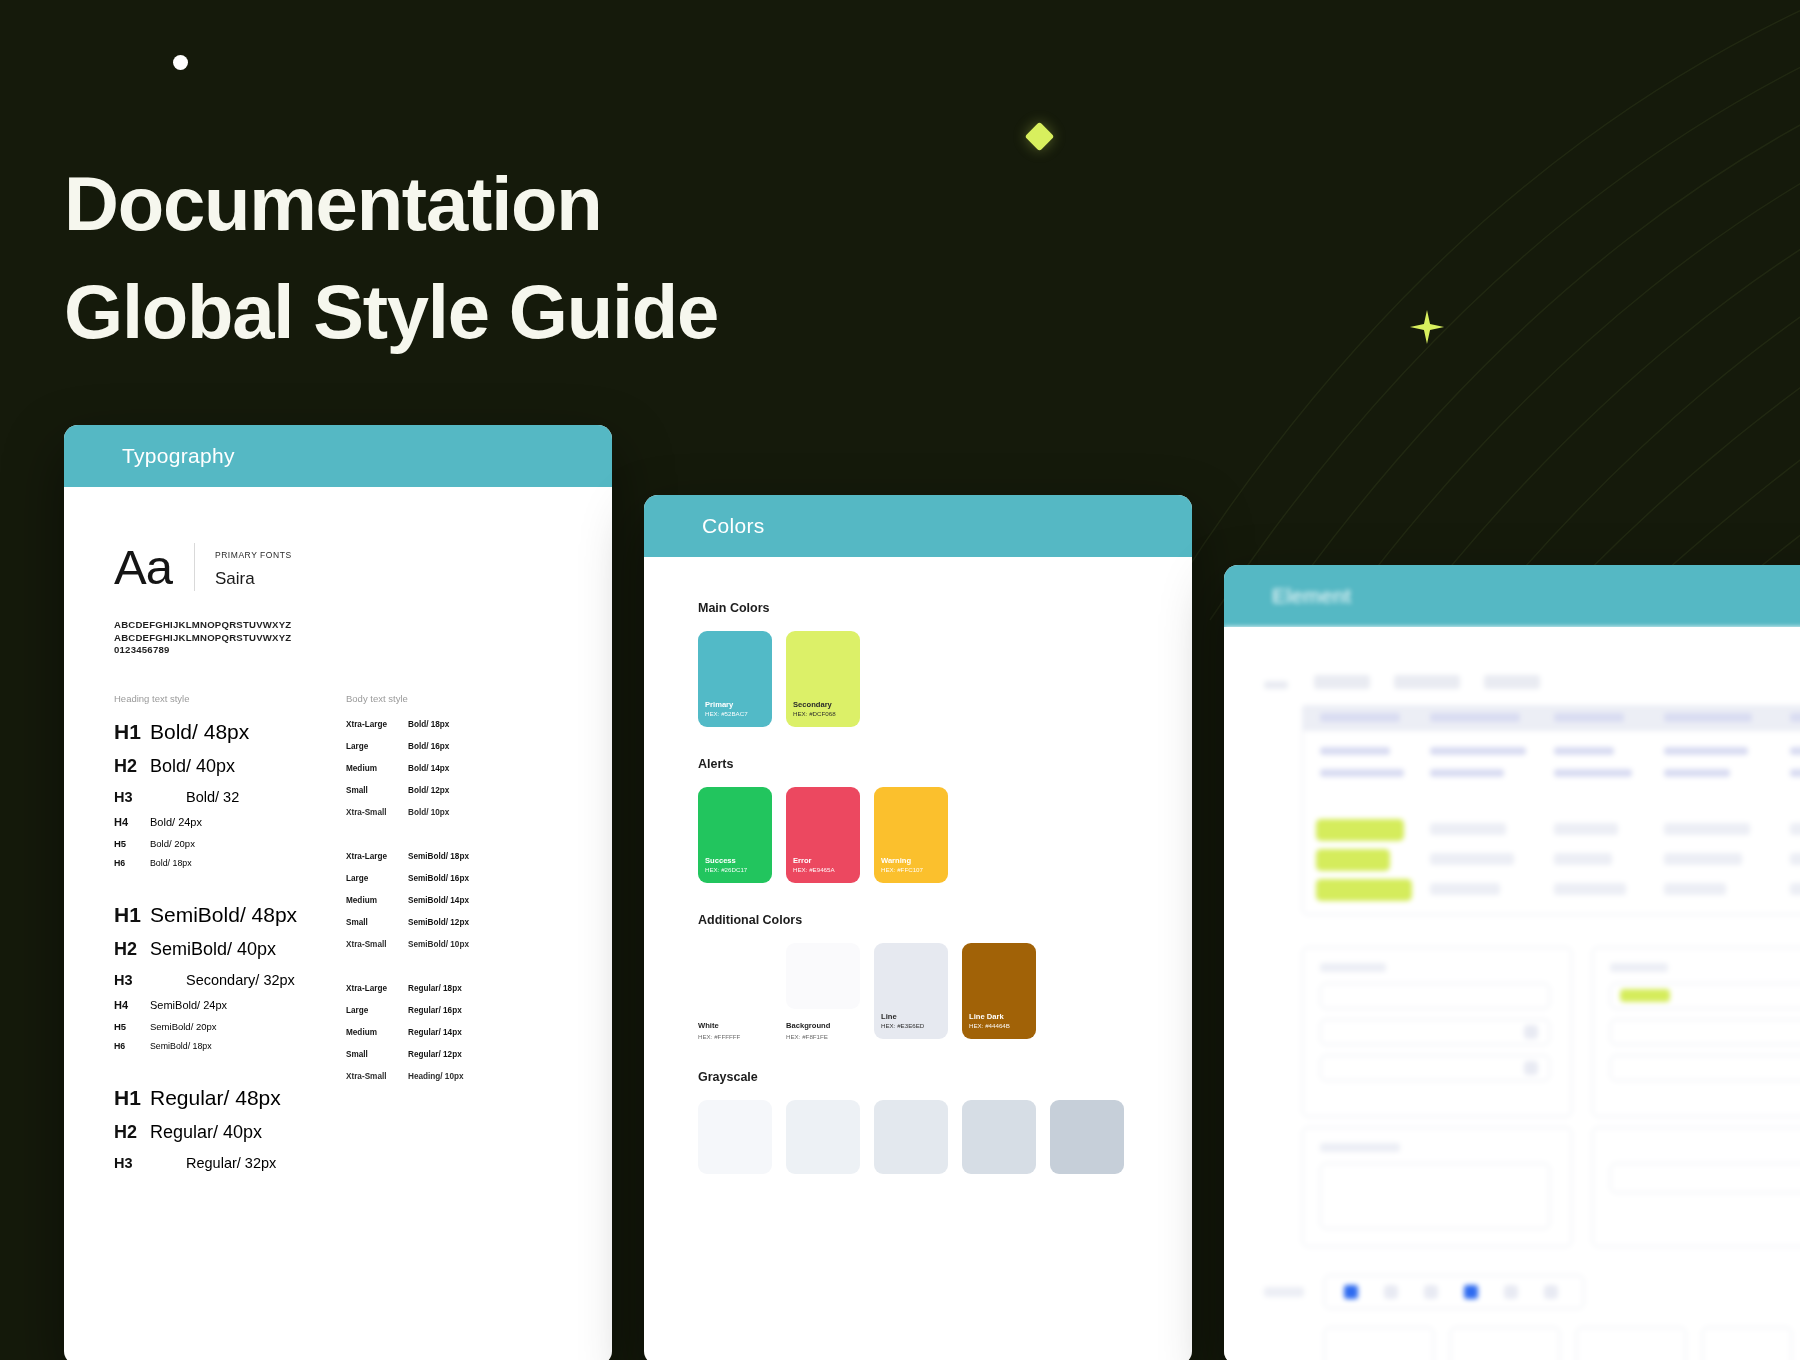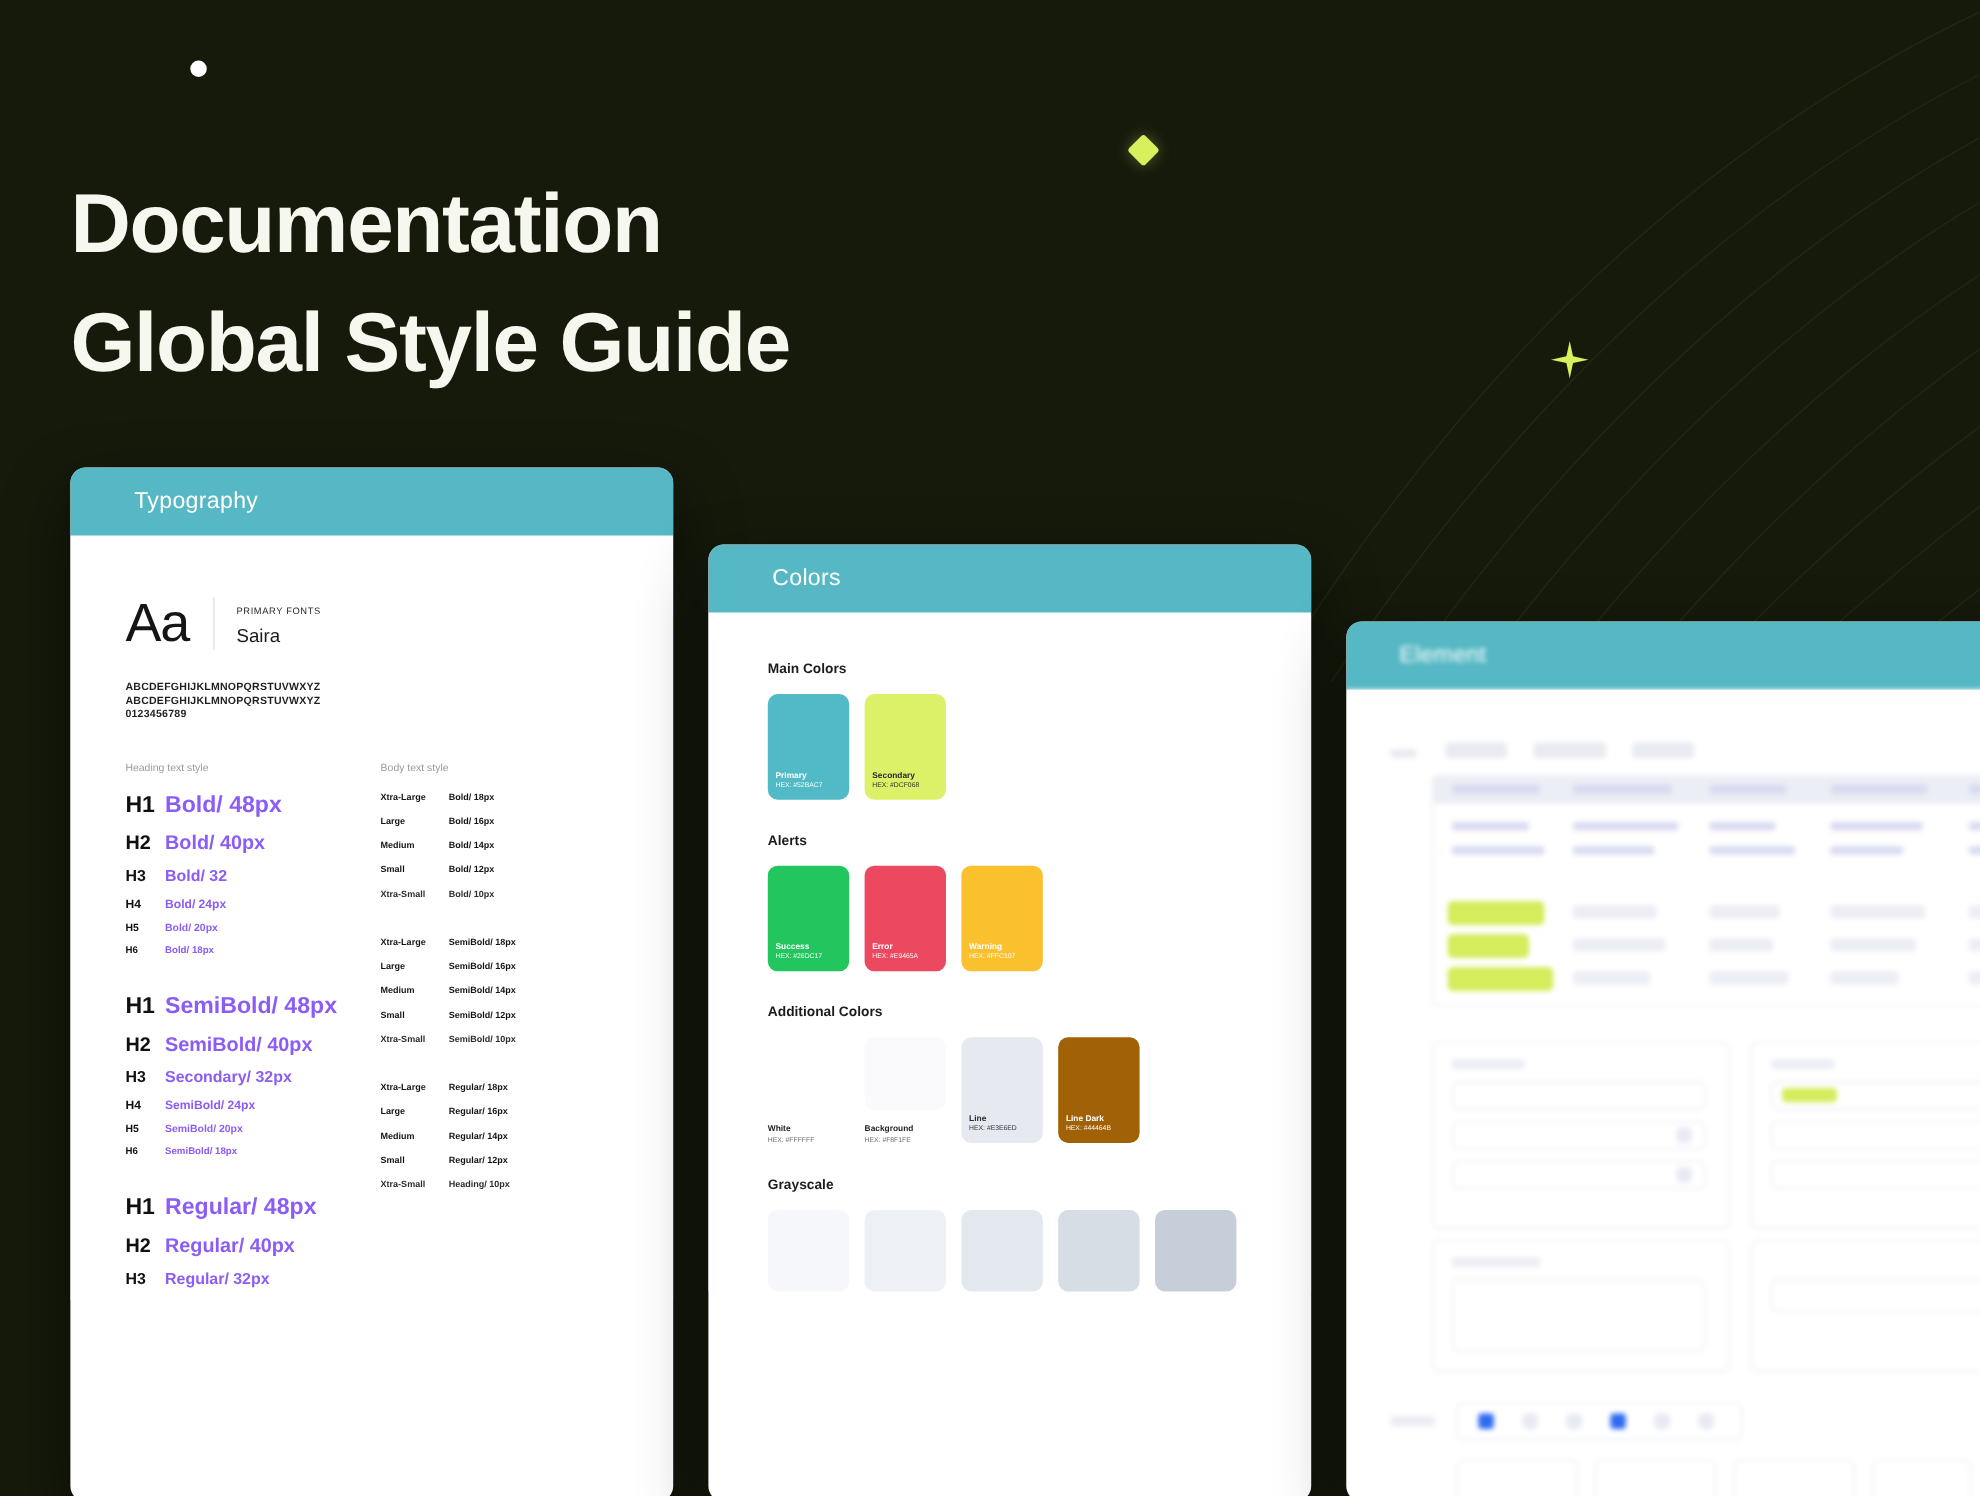--- a/index.html
+++ b/index.html
@@ -93,31 +93,31 @@
     line-height: 1.32; font-weight: 600;
   }
 
   .style-cols { display: flex; margin-top: 36px; }
   .style-col { flex: 1; }
   .style-col.right { padding-left: 16px; }
   .col-caption { font-size: 9.5px; color: #9a9a9a; margin-bottom: 16px; }
 
   .head-row { display: flex; align-items: baseline; margin-bottom: 10px; }
   .head-row .tag { width: 36px; font-weight: bold; color: #101010; flex: 0 0 36px; }
-  .head-row .val { font-weight: bold; color: #8b5cf6; text-align: center; }
+  .head-row .val { font-weight: normal; color: #000000; text-align: center; }
 
   .hr-48 .tag, .hr-48 .val { font-size: 21px; }
   .hr-40 .tag, .hr-40 .val { font-size: 18px; }
   .hr-32 .tag, .hr-32 .val { font-size: 14.5px; }
   .hr-24 .tag, .hr-24 .val { font-size: 11px; }
   .hr-20 .tag, .hr-20 .val { font-size: 9.5px; }
   .hr-18 .tag, .hr-18 .val { font-size: 8.8px; }
   .hr-48 { margin-bottom: 12px; }
   .hr-40 { margin-bottom: 12px; }
-  .hr-32 { margin-bottom: 11px; }
+  .hr-32 { margin-bottom: 11px; gap: 36px; }
   .hr-24 { margin-bottom: 10px; }
   .hr-20 { margin-bottom: 9px; }
   .hr-18 { margin-bottom: 9px; }
   .group-gap { height: 26px; }
 
   .body-row { display: flex; align-items: baseline; margin-bottom: 13px; }
   .body-row .tag { flex: 0 0 62px; font-size: 8.2px; font-weight: bold; color: #141414; }
   .body-row .val { font-size: 8.2px; font-weight: bold; color: #141414; }
   .body-row.faint .tag, .body-row.faint .val { color: #2d2d2d; }
   .body-group-gap { height: 22px; }

